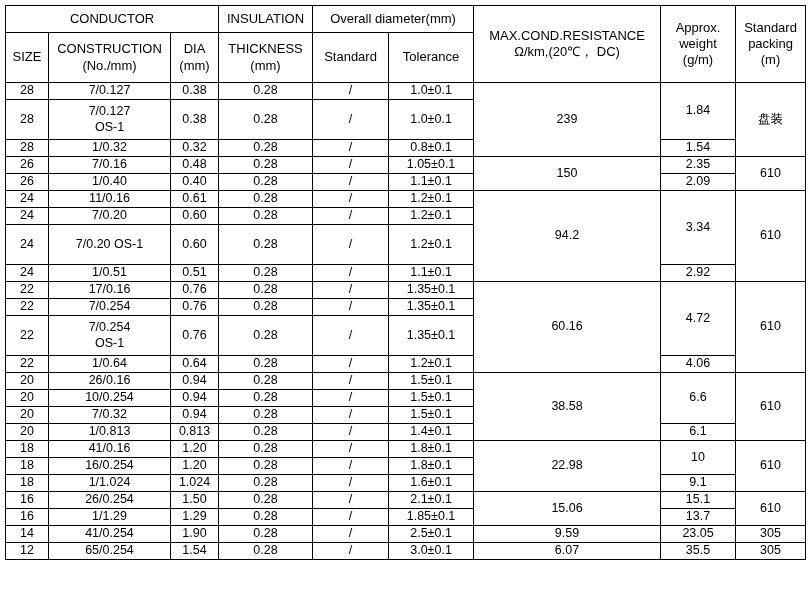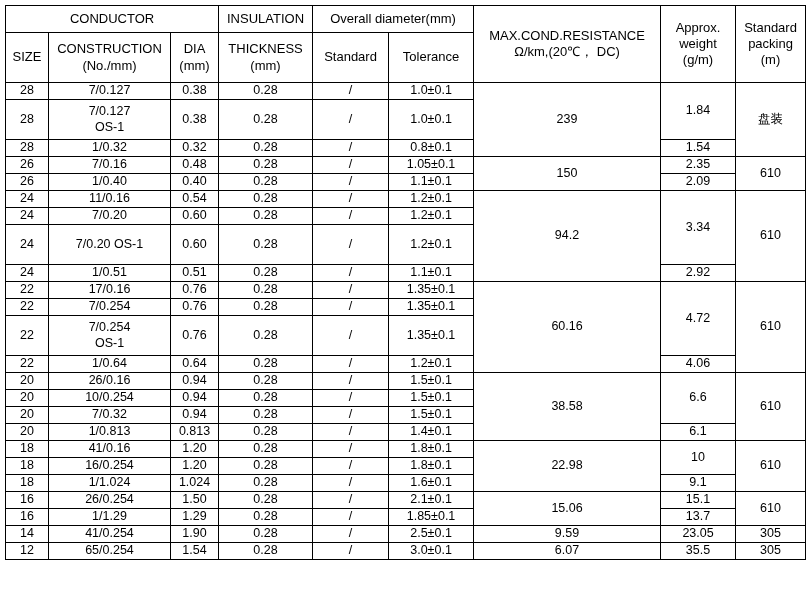--- a/index.html
+++ b/index.html
@@ -133,21 +133,21 @@
           <td>1/0.40</td>
           <td>0.40</td>
           <td>0.28</td>
           <td>/</td>
           <td>1.1±0.1</td>
           <td rowspan="1">2.09</td>
         </tr>
         <tr>
           <td>24</td>
           <td>11/0.16</td>
-          <td>0.54</td>
+          <td>0.61</td>
           <td>0.28</td>
           <td>/</td>
           <td>1.2±0.1</td>
           <td rowspan="4">94.2</td>
           <td rowspan="3">3.34</td>
           <td rowspan="4">610</td>
         </tr>
         <tr>
           <td>24</td>
           <td>7/0.20</td>

